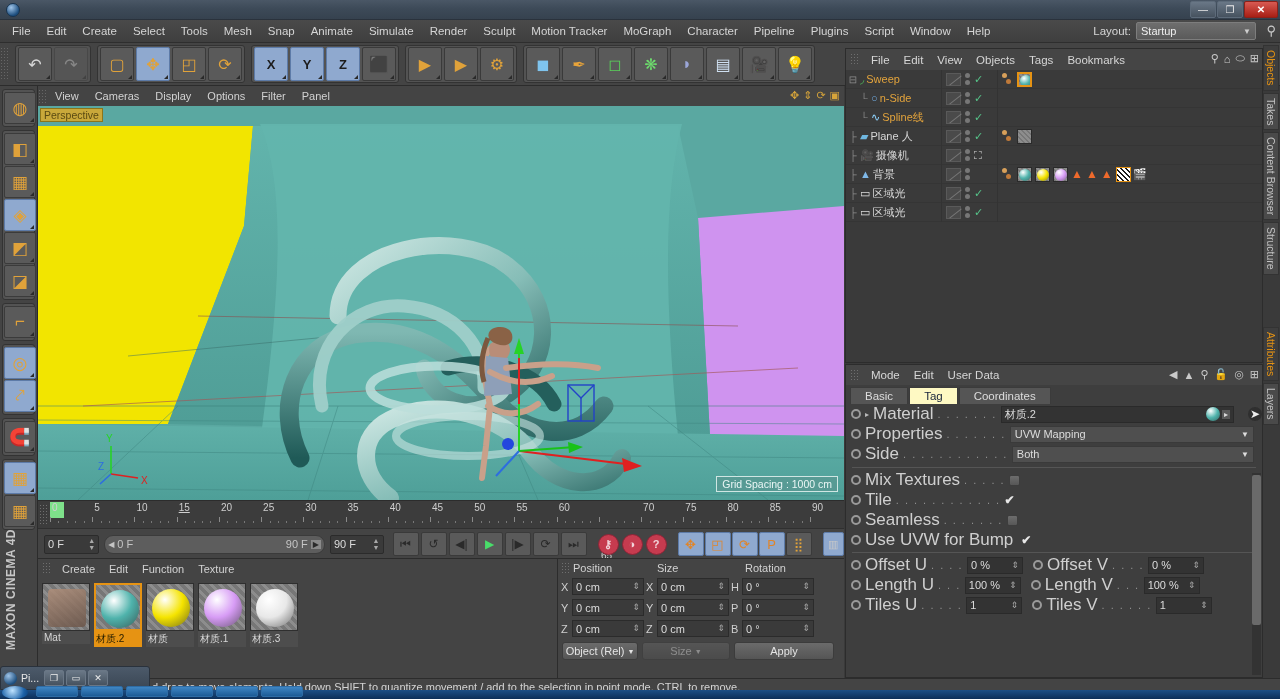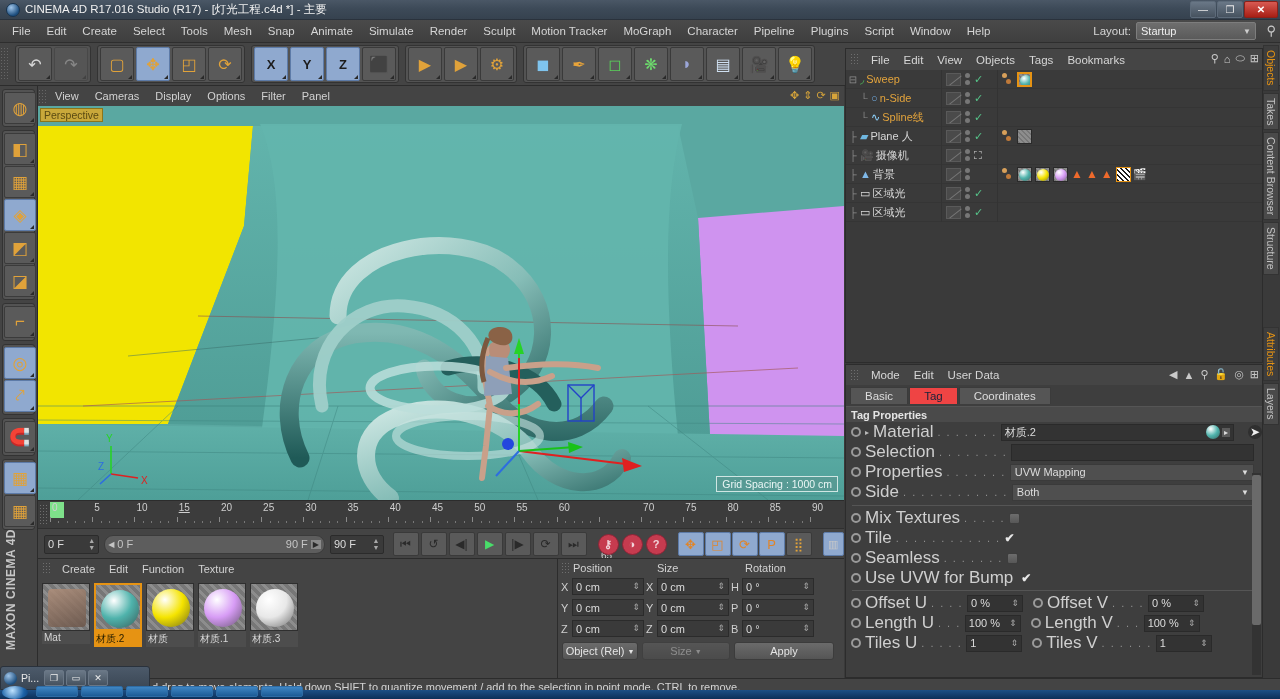--- a/index.html
+++ b/index.html
@@ -155,21 +155,21 @@
   
   .attrs{position:absolute;left:845px;top:364px;width:418px;height:314px;background:#3e3e3e;border:1px solid #2c2c2c;}
   .attrhdr{height:20px;display:flex;align-items:center;background:#454545;position:relative;}
   .attrhdr .grip{width:10px;height:13px;margin:0 4px;
     background-image:radial-gradient(#6f6f6f 1px,transparent 1px);background-size:3px 3px;}
   .attrhdr .mi{padding:1px 7px;color:#d6d6d6;font-size:11.5px;}
   .attricons{position:absolute;right:3px;top:3px;display:flex;gap:6px;align-items:center;color:#c9c9c9;font-size:11px;}
   .attrtitle{height:20px;display:flex;align-items:center;gap:5px;padding-left:4px;font-size:11.5px;color:#dcdcdc;}
   .tabs{display:flex;gap:1px;padding:2px 4px 0 4px;}
   .tab{padding:2px 14px;font-size:11.5px;color:#dcdcdc;background:#555;border:1px solid #3b3b3b;border-bottom:none;}
-  .tab.sel{background:#ef4444;color:#17233a;}
+  .tab.sel{background:#fef9c3;color:#17233a;}
   .secthdr{background:#4a4a4a;height:16px;display:flex;align-items:center;padding-left:5px;
     font-size:11px;color:#e4e4e4;font-weight:bold;border-top:1px solid #555;margin-top:2px;}
   .arow{display:flex;align-items:center;height:20px;padding-left:5px;gap:4px;}
   .radio{width:10px;height:10px;border-radius:50%;border:2px solid #9a9a9a;background:#3e3e3e;flex:none;}
   .arow .lab{font-size:17px;color:#cfcfcf;white-space:nowrap;}
   .dots{flex:none;color:#8f8f8f;font-size:11px;letter-spacing:1.5px;}
   .afield{background:#333;border:1px solid #2a2a2a;height:17px;display:flex;align-items:center;
     padding:0 3px;color:#dcdcdc;font-size:11px;justify-content:space-between;}
   .adrop{background:#4f4f4f;border:1px solid #3a3a3a;height:17px;display:flex;align-items:center;
     padding:0 4px;color:#dcdcdc;font-size:11px;justify-content:space-between;}
@@ -204,21 +204,20 @@
   .tbitems{position:absolute;left:36px;top:-4px;display:flex;gap:3px;}
   .tbi{width:42px;height:11px;background:linear-gradient(180deg,#3f86c4,#1c5b96);border:1px solid #2e6ca5;border-radius:2px;}
 </style>
 </head>
 <body>
 
 <div id="app">
 
   <div class="titlebar">
     <div class="tb-logo"></div>
-    <div class="tb-title">CINEMA 4D R17.016 Studio (R17) - [灯光工程.c4d *] - 主要</div>
     <div class="tb-btns">
       <div class="tb-btn">—</div>
       <div class="tb-btn">❐</div>
       <div class="tb-btn close">✕</div>
     </div>
   </div>
 
   <div class="menubar">
     <div id="menu-items" style="display:flex;align-items:center;padding-left:4px;">
         <div class="mi">File</div>
@@ -1053,46 +1052,37 @@
           <span>🔓</span>
           <span>◎</span>
           <span>⊞</span>
         </div>
     </div>
     <div class="tabs" id="attr-tabs">
         <div class="tab">Basic</div>
         <div class="tab sel">Tag</div>
         <div class="tab">Coordinates</div>
       </div>
-    <div class="secthdr">Tag Properties</div>
     <div id="attr-fields">
         <div class="arow">
           <div class="radio"></div>
           <span style="font-size: 8px; color: rgb(187, 187, 187);">▸</span>
           <span class="lab">Material</span>
           <span class="dots">. . . . . . .</span>
           <div class="afield" style="flex: 1 1 0%; margin-left: auto; margin-right: 8px; max-width: 270px;">
             <span>材质.2</span>
             <span style="display: flex; align-items: center; gap: 2px;">
               <span style="width:14px;height:14px;border-radius:50%;display:inline-block;background:radial-gradient(circle at 34% 28%,#fff,#4fb3ac 50%,#222 140%)"></span>
               <span style="font-size:8px;background:#5a5a5a;padding:0 2px">▸</span>
             </span>
           </div>
           <span style="margin-left: 2px; font-size: 12px; color: rgb(238, 238, 238); background: rgb(47, 47, 47); border-radius: 50%; padding: 0px 2px;">➤</span>
         </div>
         <div class="arow">
           <div class="radio"></div>
-          <span class="lab">Selection</span>
-          <span class="dots">. . . . . . . .</span>
-          <div class="afield" style="flex: 1 1 0%; margin-left: auto; margin-right: 8px; max-width: 270px;">
-            <span></span>
-          </div>
-        </div>
-        <div class="arow">
-          <div class="radio"></div>
           <span class="lab">Properties</span>
           <span class="dots">. . . . . . .</span>
           <div class="adrop" style="flex: 1 1 0%; margin-left: auto; margin-right: 8px; max-width: 270px;">
             <span>UVW Mapping</span>
             <span style="font-size: 8px;">▼</span>
           </div>
         </div>
         <div class="arow">
           <div class="radio"></div>
           <span class="lab">Side</span>

